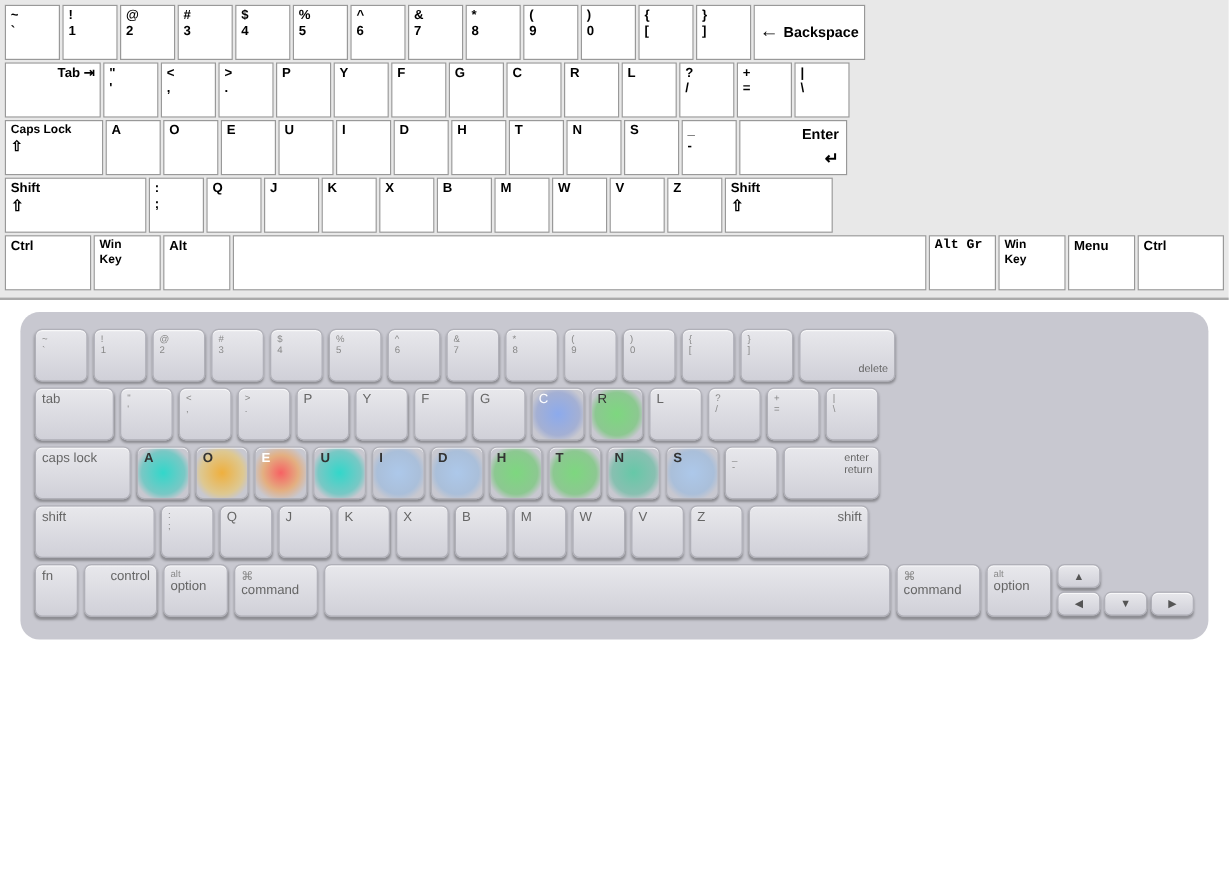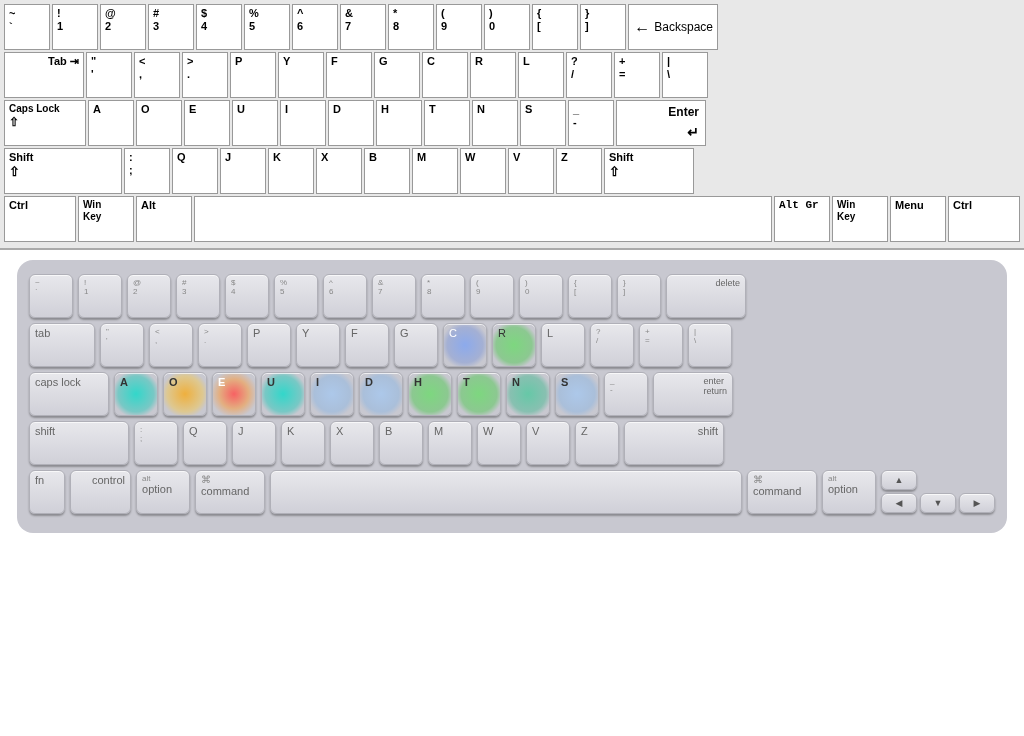--- a/index.html
+++ b/index.html
@@ -192,21 +192,21 @@
     <div class="key">
         <span class="top-char">{</span>
         <span class="bot-char">[</span>
       </div>
     <div class="key">
         <span class="top-char">}</span>
         <span class="bot-char">]</span>
       </div>
     <div class="key key-wide-backspace">
       <span style="font-size:16px;">←</span>
-      <span style="font-size:12px;font-weight:normal;">Backspace</span>
+      <span style="font-size:12px;font-weight:bold;">Backspace</span>
     </div>
   </div>
 
   <div class="kb-row">
     <div class="key key-tab">
       <span style="font-size:11px;font-weight:bold;margin-left:39px;">Tab ⇥</span>
     </div>
     <div class="key">
         <span class="top-char">"</span>
         <span class="bot-char">'</span>
@@ -416,21 +416,21 @@
       </div>
     <div class="mac-key">
         <span class="mac-top">{</span>
         <span class="mac-bot">[</span>
       </div>
     <div class="mac-key">
         <span class="mac-top">}</span>
         <span class="mac-bot">]</span>
       </div>
     <div class="mac-key mac-key-delete">
-        <span class="mac-label" style="font-size:9px;align-self:flex-end;">delete</span>
+        <span class="mac-label" style="font-size:9px;align-self:flex-end;margin-top:24px;">delete</span>
       </div>
   </div>
 
   <div class="mac-row">
     <div class="mac-key mac-key-tab">
         <span class="mac-label">tab</span>
       </div>
     <div class="mac-key">
         <span class="mac-top">"</span>
         <span class="mac-bot">'</span>

